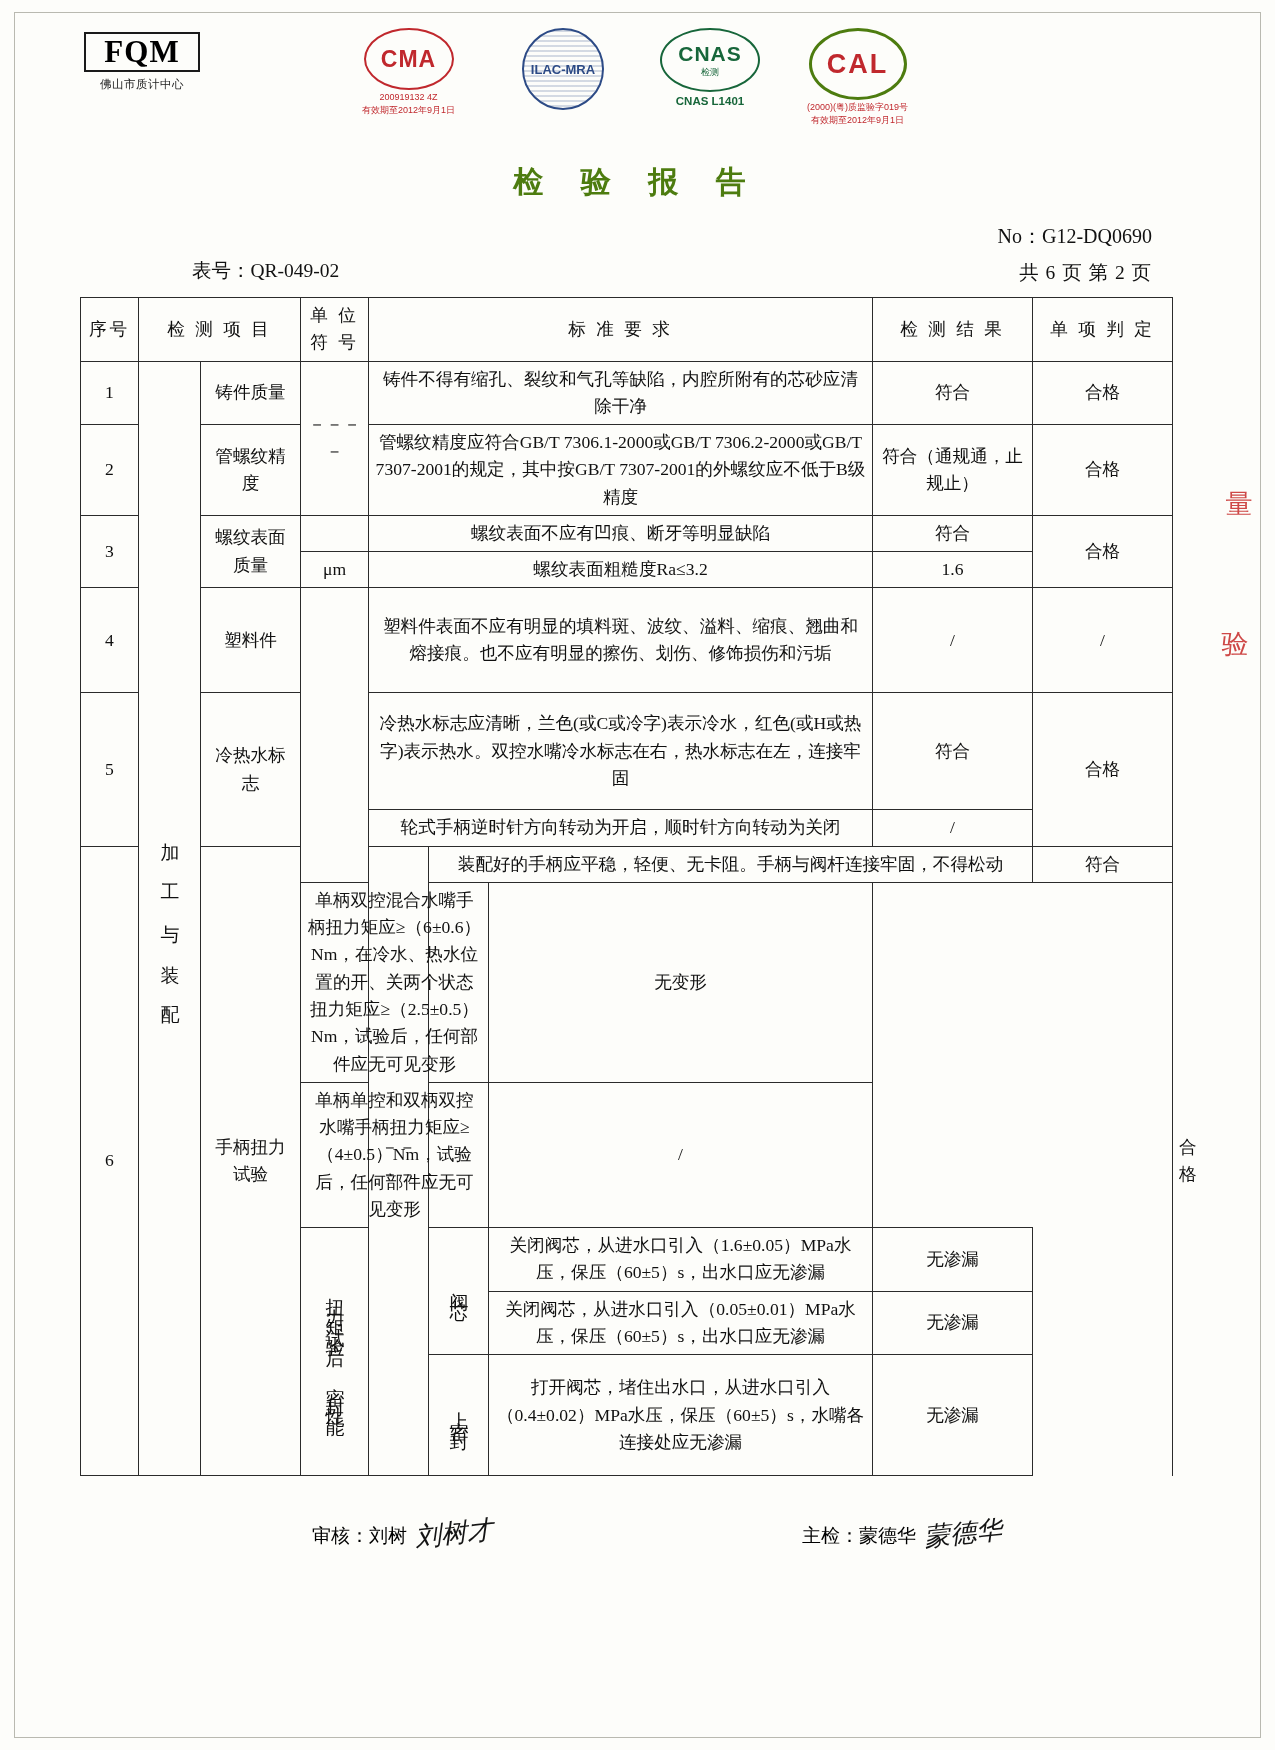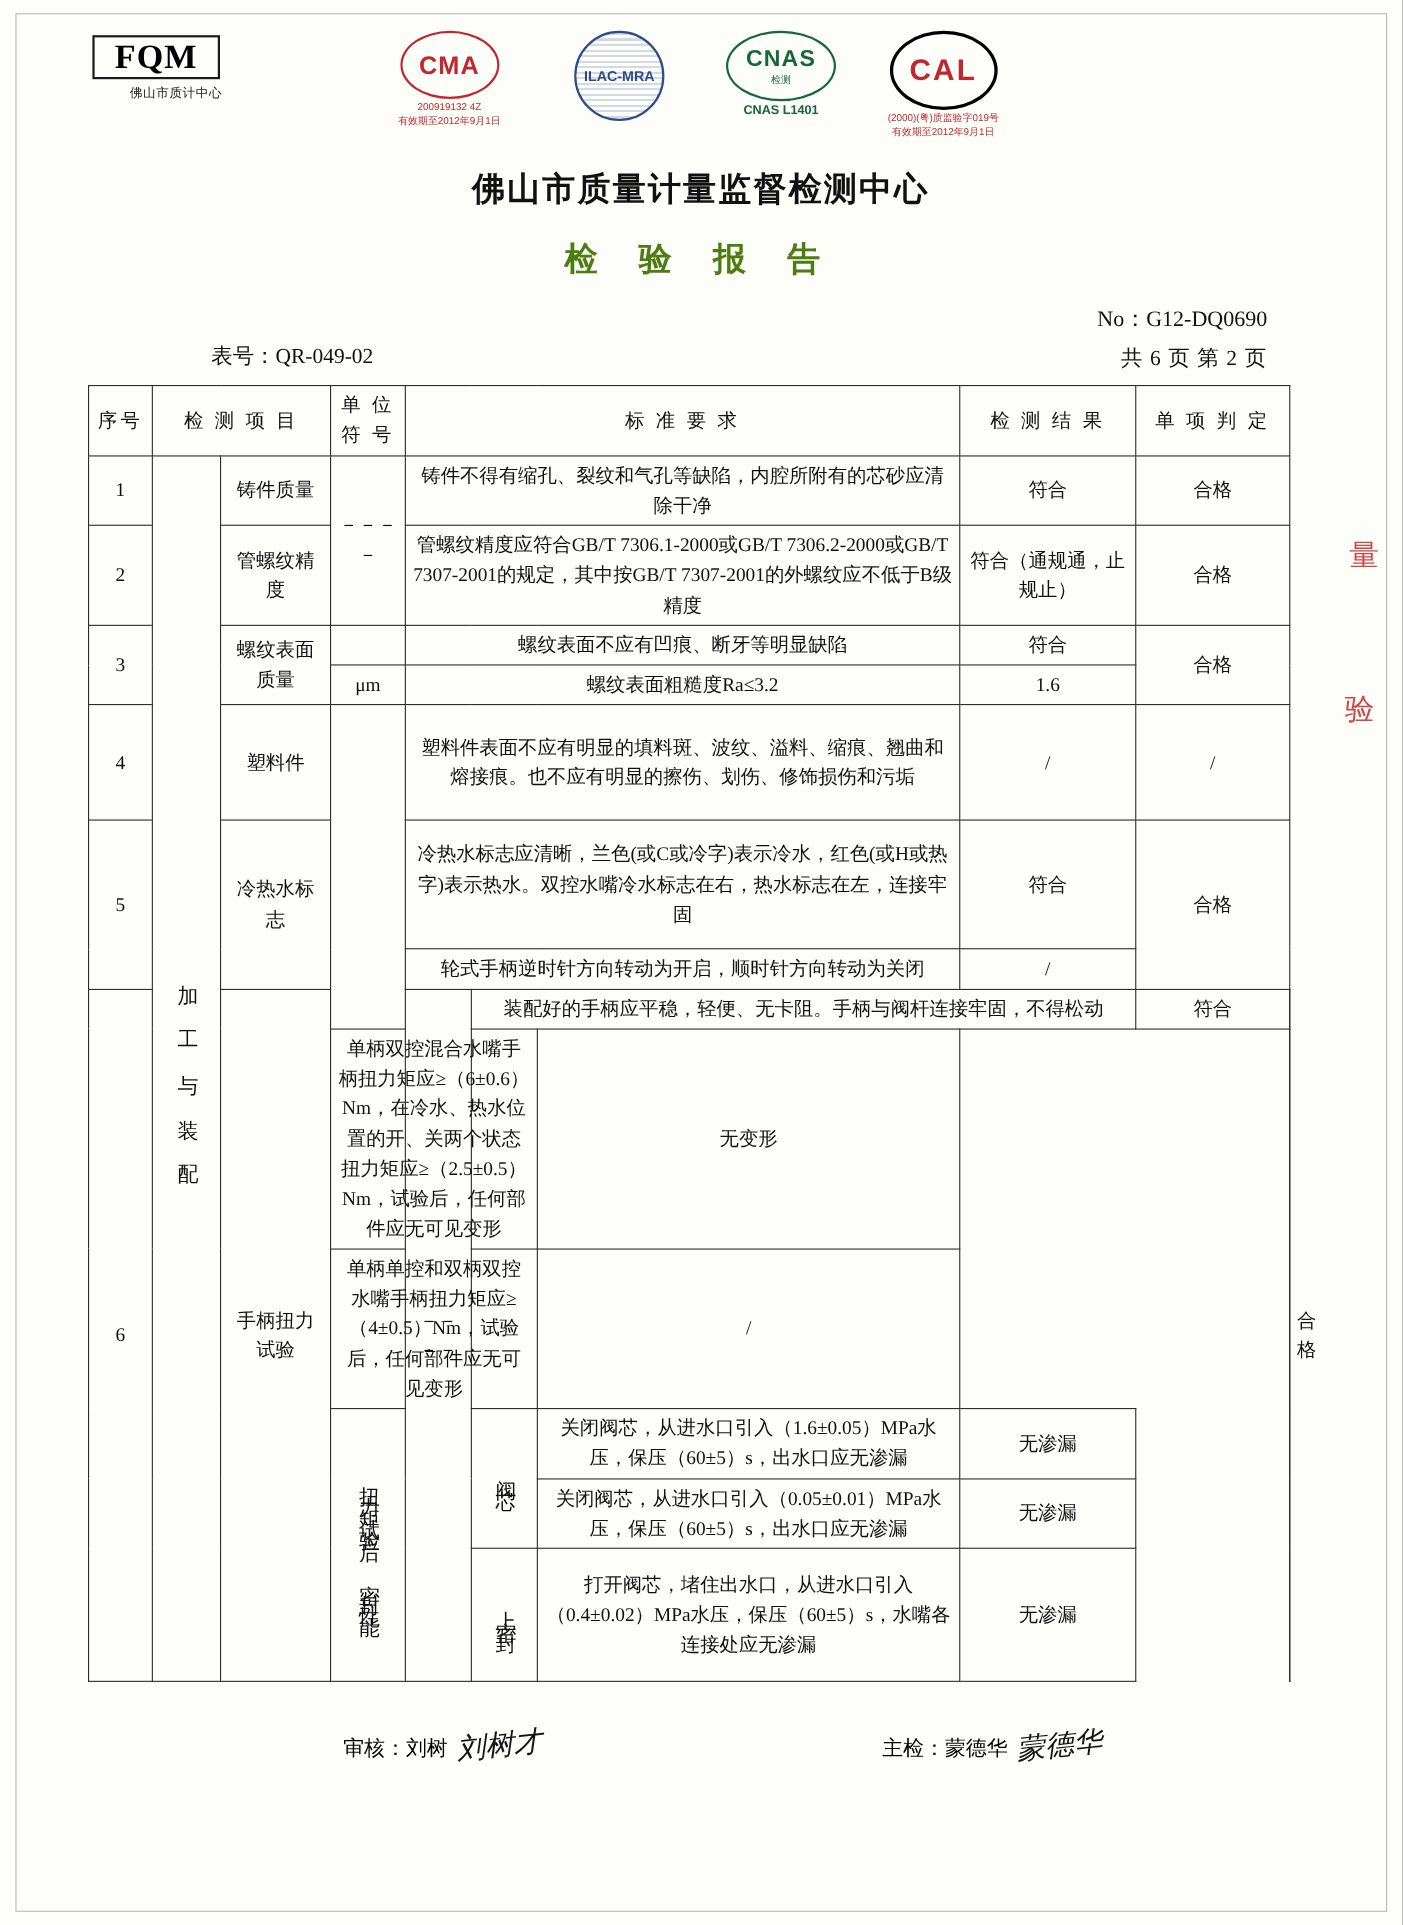--- a/index.html
+++ b/index.html
@@ -54,21 +54,20 @@
     border: 2px solid #1a1a1a;
     display: inline-block;
     padding: 0 18px;
     line-height: 36px;
   }
   .fqm-sub {
     font-size: 11.5px;
     margin-top: 5px;
     color: #222;
     letter-spacing: 0.5px;
-    text-align: right;
   }
   .seal {
     position: absolute;
     top: 8px;
     text-align: center;
     color: #c0282d;
   }
   .seal .ring {
     width: 86px;
     height: 58px;
@@ -129,21 +128,21 @@
   .cnas-label {
     color: #17663a;
     font-size: 11.5px;
     font-weight: bold;
     font-family: "Liberation Sans", sans-serif;
     margin-top: 3px;
   }
   .cal-ring {
     width: 92px;
     height: 66px;
-    border: 3px solid #000000;
+    border: 3px solid #4d7c0f;
     border-radius: 50%;
     color: #c0282d;
     font-family: "Liberation Sans", sans-serif;
     font-weight: bold;
     font-size: 27px;
     letter-spacing: 2px;
     display: flex;
     align-items: center;
     justify-content: center;
     margin: 0 auto;
@@ -304,21 +303,20 @@
         <div class="cnas-label">CNAS L1401</div>
       </div>
 
       <div class="seal seal-cal">
         <div class="cal-ring">CAL</div>
         <div class="small">(2000)(粤)质监验字019号</div>
         <div class="small">有效期至2012年9月1日</div>
       </div>
     </div>
 
-    <div class="title1">佛山市质量计量监督检测中心</div>
     <div class="title2">检 验 报 告</div>
 
     <div class="meta-row">
       <div class="meta-left-form">表号：QR-049-02</div>
       <div class="meta-right-no">No：G12-DQ0690</div>
       <div class="meta-right-pages">共 6 页  第 2 页</div>
     </div>
 
     <table class="report">
       <colgroup>

